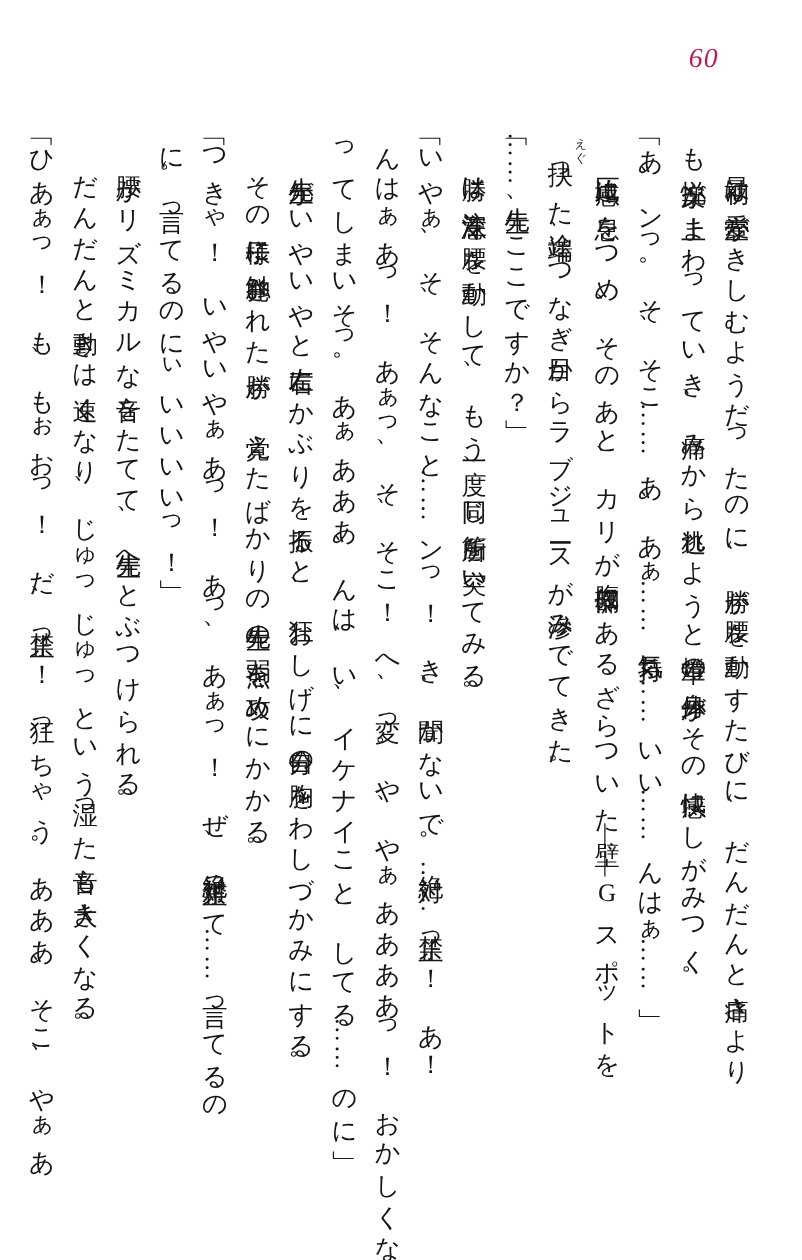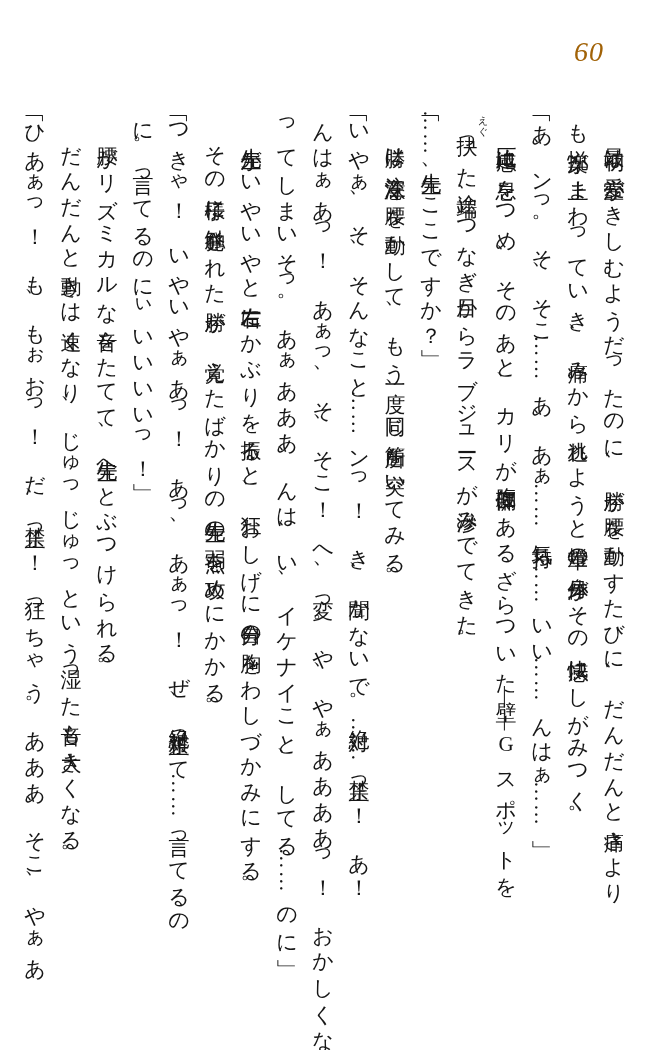--- a/index.html
+++ b/index.html
@@ -13,23 +13,23 @@
     height: 1050px;
     background: #ffffff;
     overflow: hidden;
   }
   .page-number {
     position: absolute;
     top: 36px;
     left: 574px;
     font-family: "Liberation Serif", "DejaVu Serif", serif;
     font-style: italic;
-    font-size: 28px;
+    font-size: 23px;
     letter-spacing: 1px;
-    color: #a16207;
+    color: #be185d;
   }
   .text-block {
     position: absolute;
     top: 108px;
     right: 36px;
     height: 932px;
     writing-mode: vertical-rl;
     text-orientation: mixed;
     font-family: "Liberation Serif", "DejaVu Serif", serif;
     font-size: 21px;

